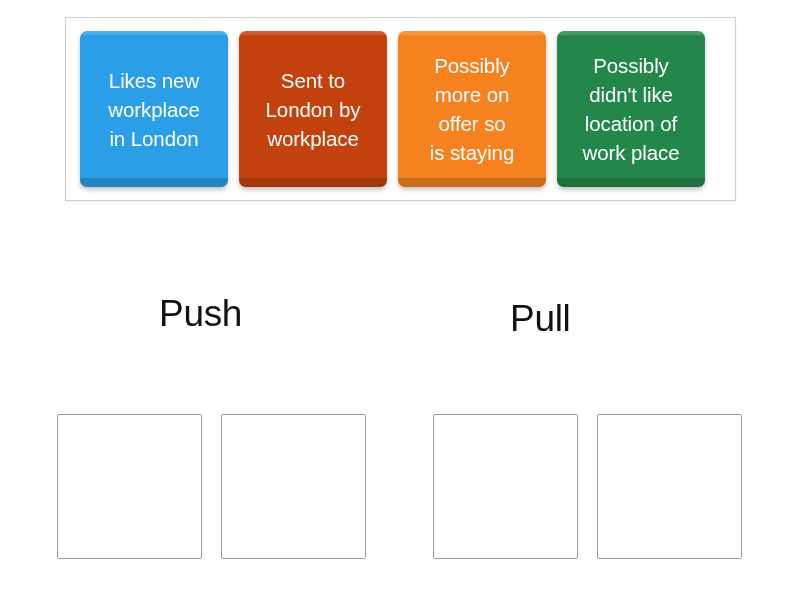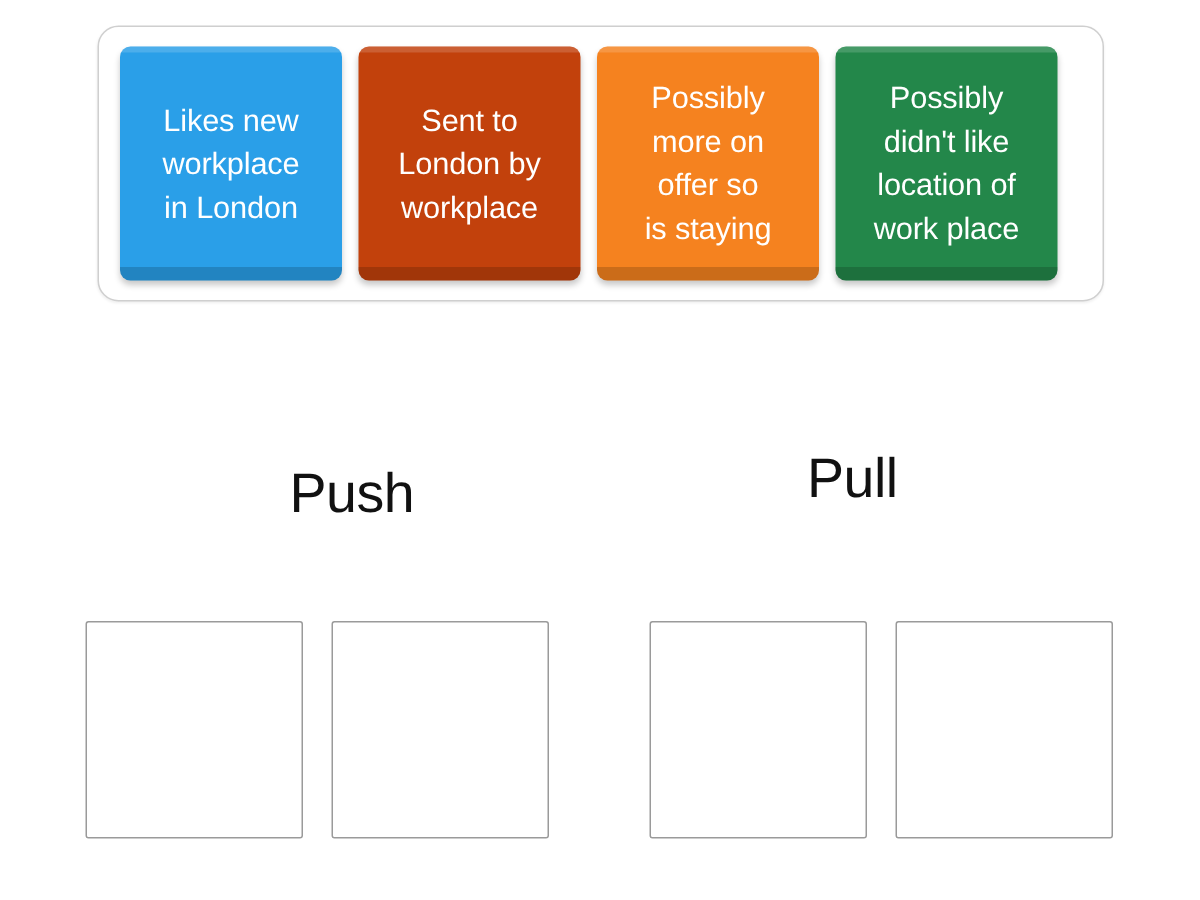--- a/index.html
+++ b/index.html
@@ -21,21 +21,21 @@
 
   
   .tile-tray {
     position: absolute;
     left: 65px;
     top: 17px;
     width: 671px;
     height: 184px;
     background: #ffffff;
     border: 1px solid #cfcfcf;
-    border-radius: 14px;
+    border-radius: 0;
     box-shadow: 0 1px 2px rgba(0,0,0,0.07);
     display: flex;
     align-items: center;
     padding: 0 14px;
     gap: 11px;
   }
 
   .tile {
     position: relative;
     width: 148px;
@@ -86,22 +86,22 @@
   
   .heading {
     position: absolute;
     font-size: 37px;
     line-height: 44px;
     color: #111111;
     font-weight: 400;
     letter-spacing: -0.3px;
     white-space: nowrap;
   }
-  #heading-push { left: 159px; top: 307px; margin-left: 34px; }
-  #heading-pull { left: 538px; top: 297px; }
+  #heading-push { left: 159px; top: 292px; }
+  #heading-pull { left: 510px; top: 297px; }
 
   
   .dropzone {
     position: absolute;
     width: 145px;
     height: 145px;
     background: #ffffff;
     border: 1px solid #9a9a9a;
     border-radius: 2px;
   }

